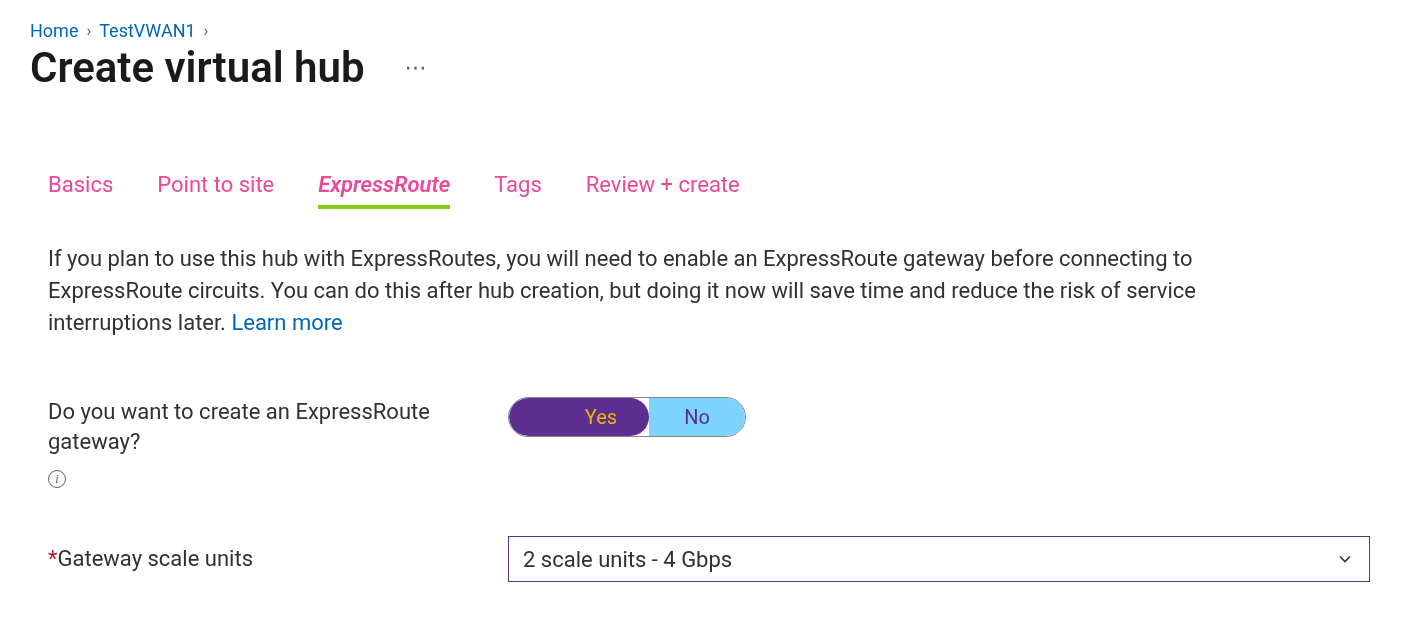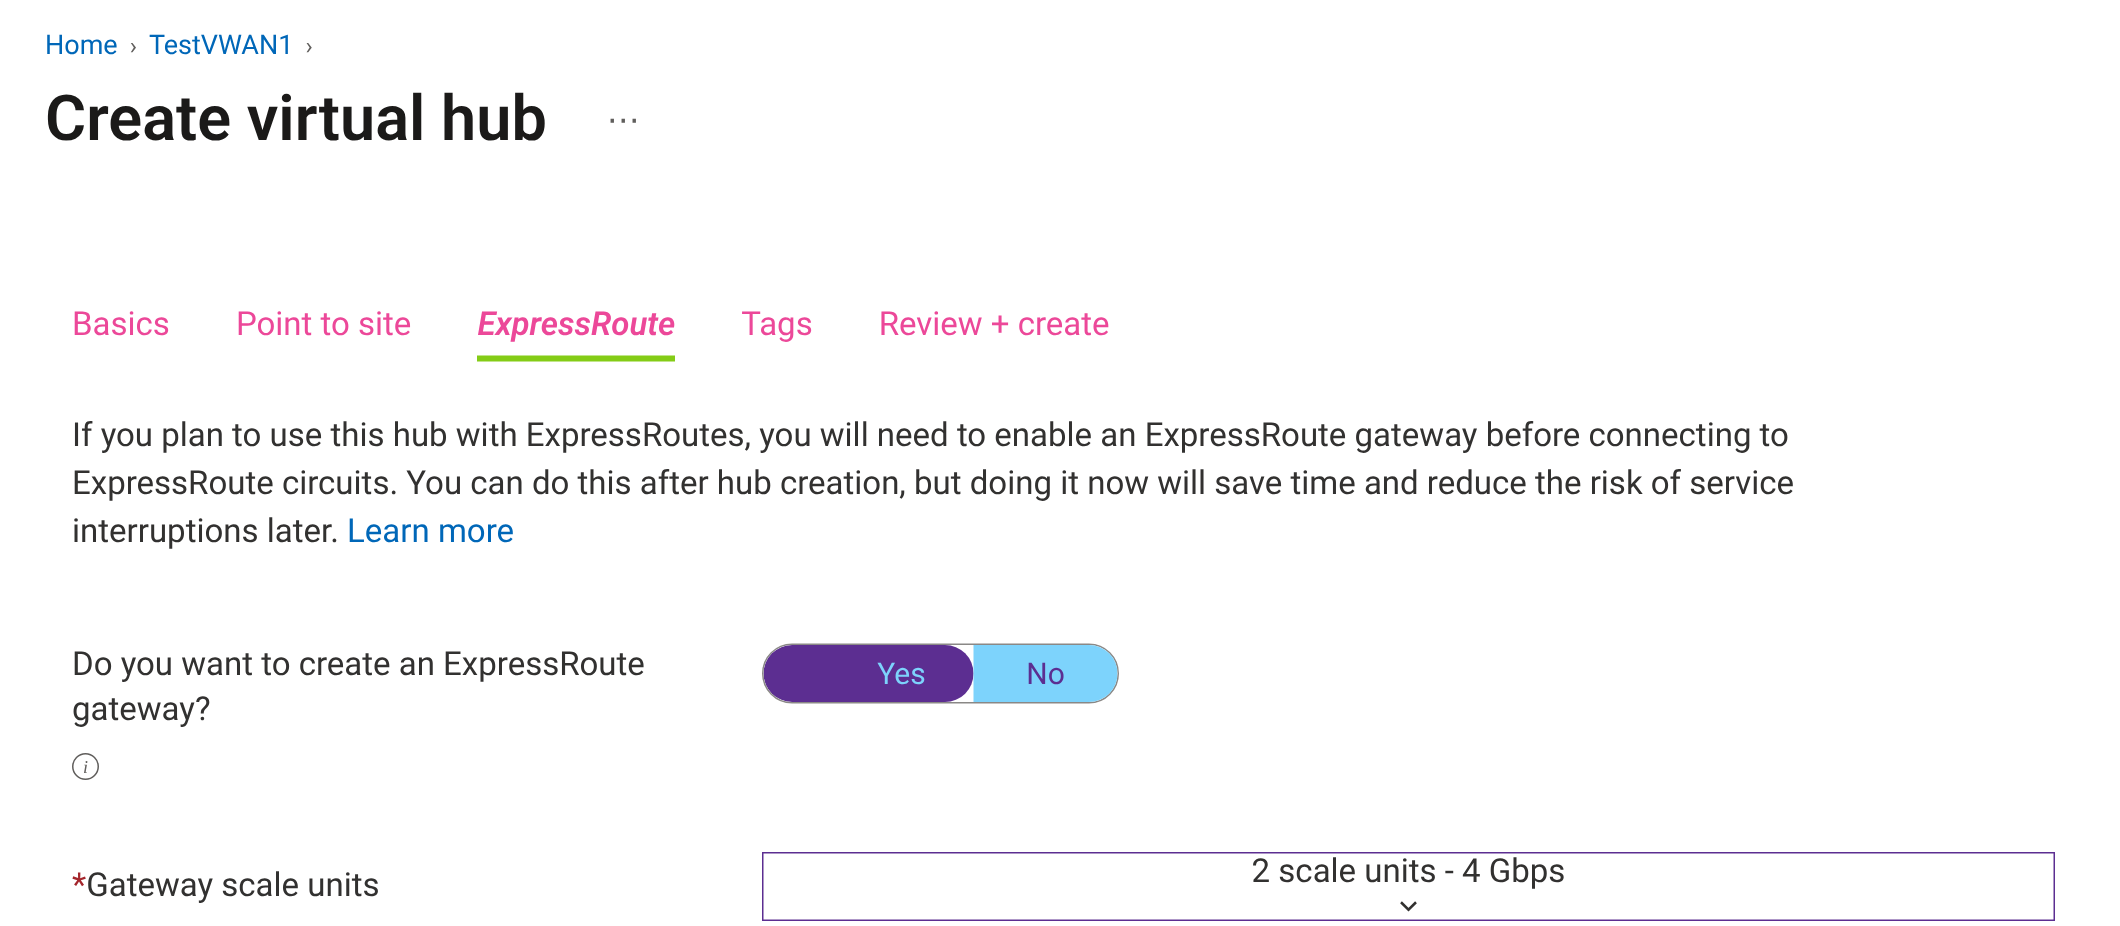--- a/index.html
+++ b/index.html
@@ -12,35 +12,35 @@
       background: #ffffff;
       color: #323130;
       padding: 20px 30px;
       font-size: 14px;
     }
     .breadcrumb {
       display: flex;
       align-items: center;
       gap: 8px;
       font-size: 18px;
-      margin-bottom: 14px;
+      margin-bottom: 2px;
     }
     .breadcrumb a {
       color: #0067b8;
       text-decoration: none;
     }
     .breadcrumb .chevron {
       color: #605e5c;
       font-size: 16px;
     }
     .page-header {
       display: flex;
       align-items: center;
       gap: 40px;
-      margin-bottom: 100px;
+      margin-bottom: 80px;
     }
     .page-title {
       font-size: 42px;
       font-weight: 600;
       color: #1b1a19;
     }
     .ellipsis-icon {
       color: #605e5c;
       font-size: 22px;
       letter-spacing: 2px;
@@ -124,41 +124,40 @@
       display: flex;
       align-items: center;
       justify-content: center;
       font-size: 20px;
       cursor: pointer;
       color: #5c2e91;
       background: #7dd3fc;
     }
     .toggle-option.selected {
       background: #5c2e91;
-      color: #7dd3fc;
+      color: #eab308;
       border-radius: 999px;
       padding-left: 44px;
     }
     .required-asterisk {
       color: #a4262c;
     }
     .select-box {
       width: 100%;
       max-width: 870px;
       height: 46px;
       border: 1px solid #5c2e91;
       padding: 0 14px;
       display: flex;
       align-items: center;
       justify-content: space-between;
       font-size: 22px;
       color: #323130;
       cursor: pointer;
       background: #ffffff;
-      flex-direction: column;
     }
     .chevron-down {
       width: 20px;
       height: 20px;
       flex-shrink: 0;
     }
     .chevron-down svg {
       width: 100%;
       height: 100%;
     }

